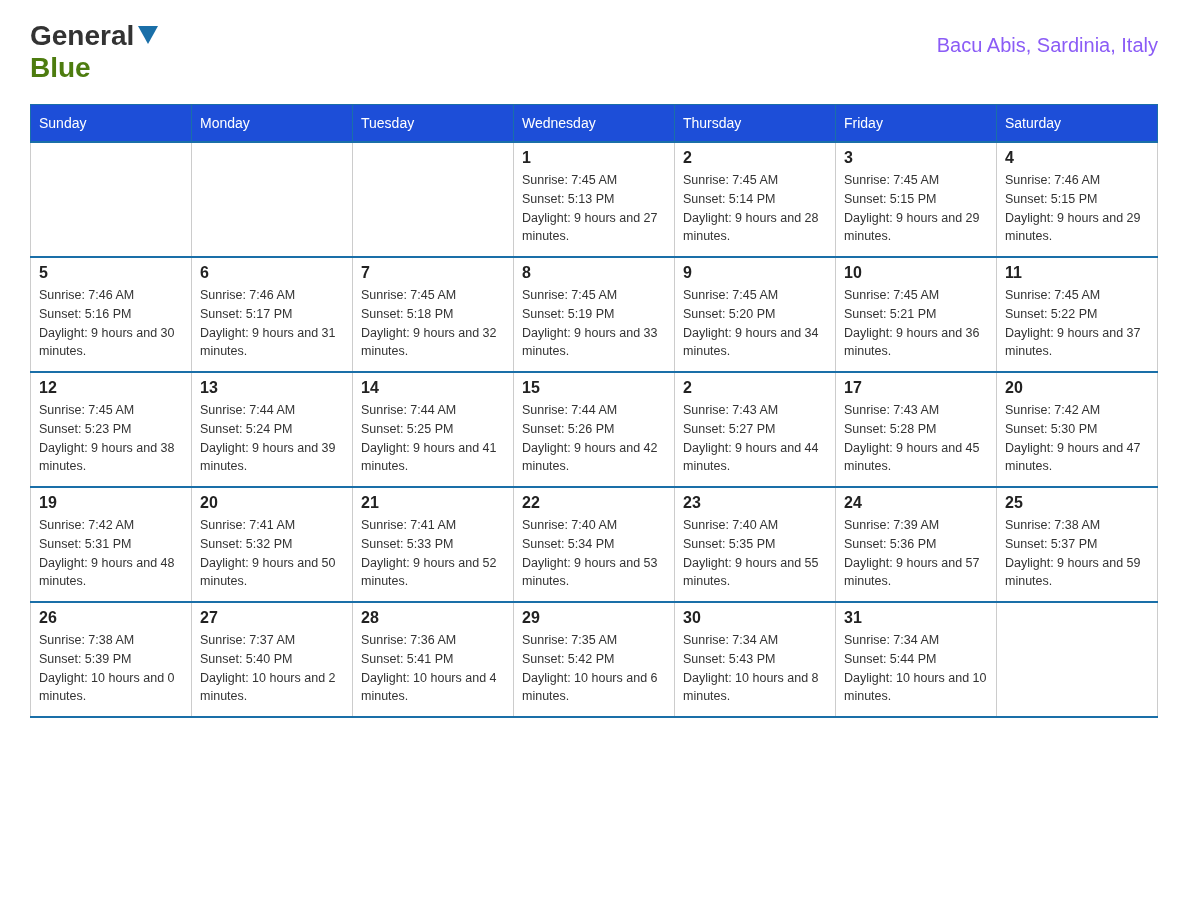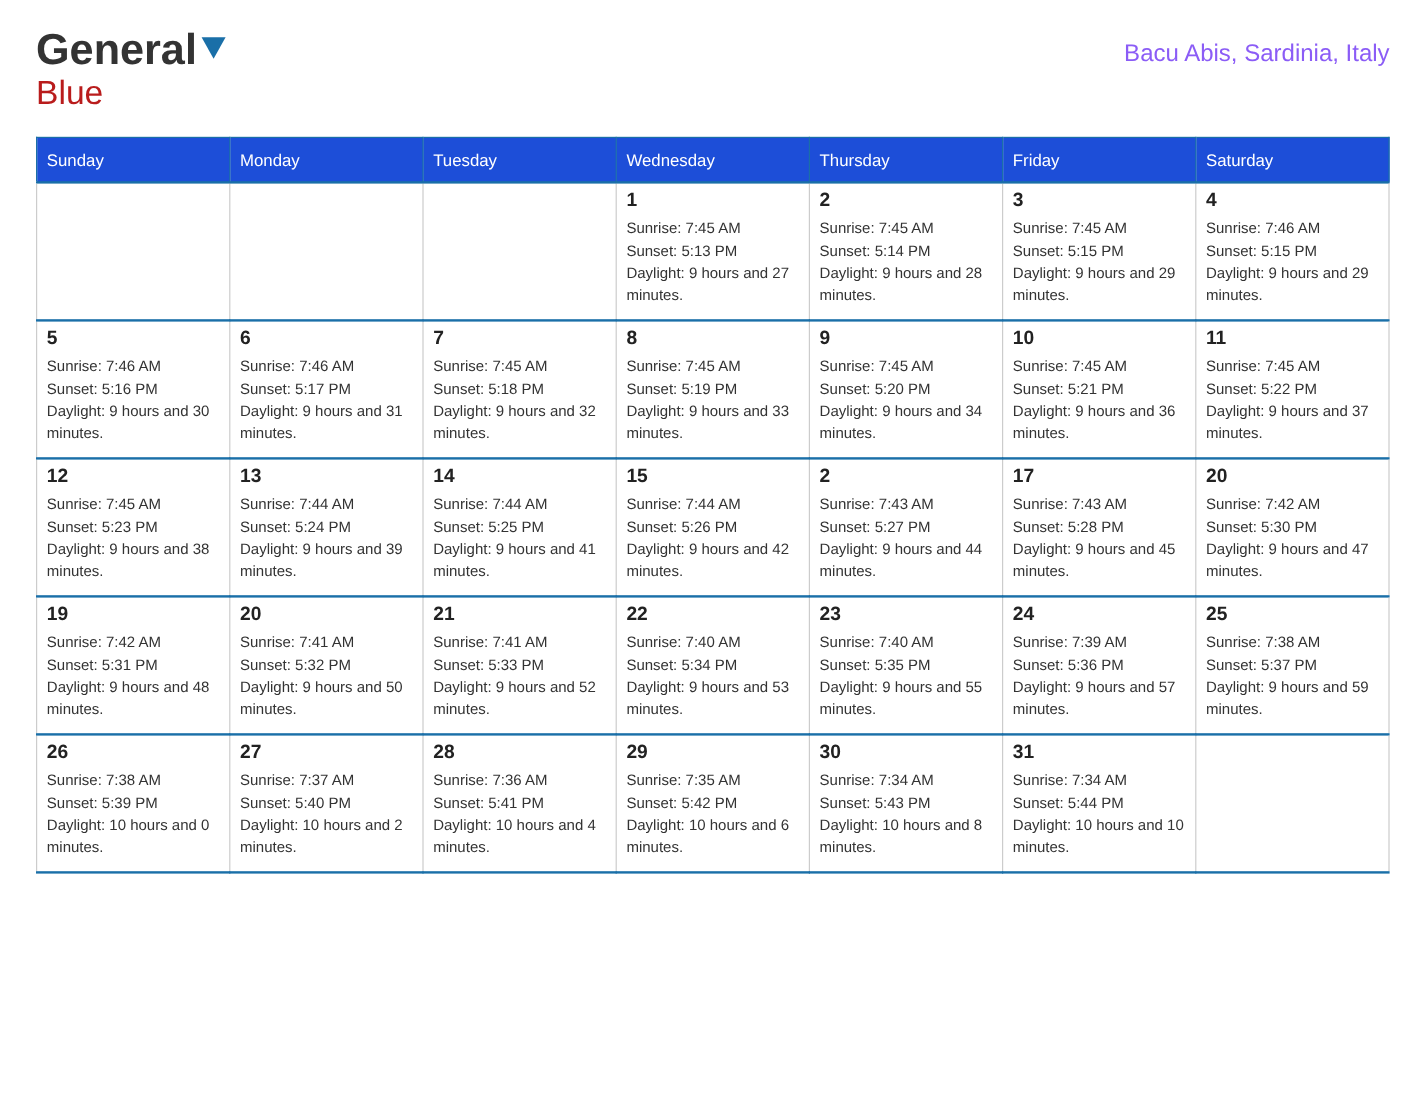--- a/index.html
+++ b/index.html
@@ -10,28 +10,28 @@
       min-height: 918px;
       padding: 20px 30px;
     }
     .header {
       display: flex;
       justify-content: space-between;
       align-items: flex-start;
       margin-bottom: 20px;
     }
     .logo-text-general {
-      font-size: 36px;
+      font-size: 28px;
       font-weight: bold;
       color: #333;
     }
     .logo-text-blue {
       font-size: 28px;
-      font-weight: normal;
-      color: #b91c1c;
+      font-weight: bold;
+      color: #4d7c0f;
     }
     .title-section {
       text-align: right;
     }
     .month-title {
       font-size: 52px;
       font-weight: normal;
       color: #222;
       line-height: 1.1;
     }

